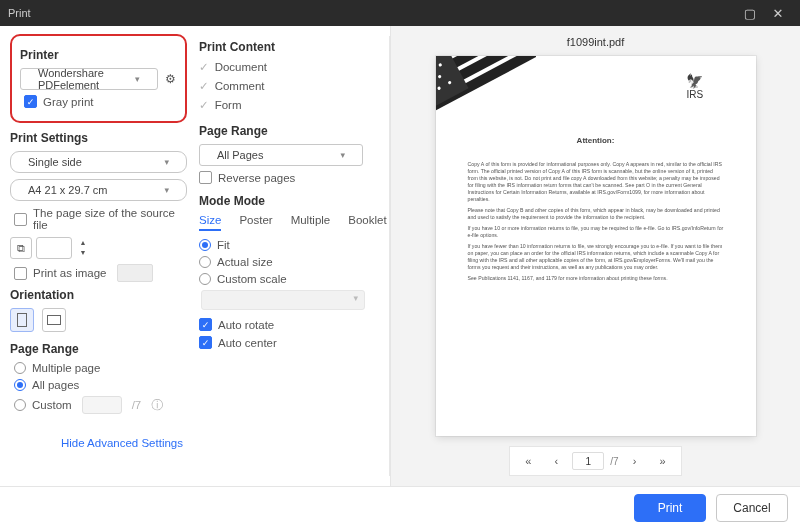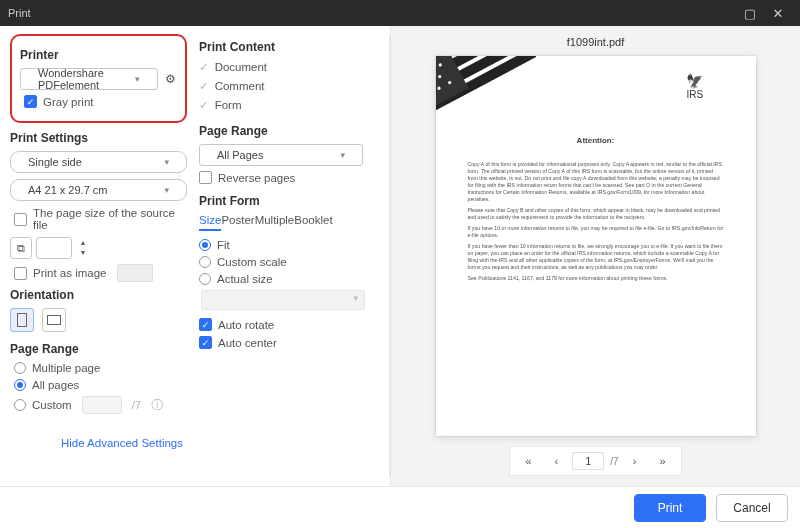--- a/index.html
+++ b/index.html
@@ -120,21 +120,21 @@
     width:24px;height:24px;border:1px solid #c8c8c8;border-radius:3px;
     display:inline-flex;align-items:center;justify-content:center;background:#fff;
   }
   .orient-btn.active { background:#e8eefc;border-color:#9cb7f5;}
   .orient-icon { width:10px;height:14px;border:1.2px solid #666;}
   .orient-icon.land { width:14px;height:10px;}
   .custom-inp {
     width:40px;height:18px;border:1px solid #e0e0e0;border-radius:3px;background:#f5f5f5;margin:0 4px;
   }
   .mid .option-row { margin-left: 0; }
-  .tabs { display:flex; gap:0; font-size:11.5px; margin:4px 0 8px 0; }
+  .tabs { display:flex; gap:18px; font-size:11.5px; margin:4px 0 8px 0; }
   .tab { color:#555; padding-bottom:3px; cursor:pointer;}
   .tab.active { color:#2d6ff7; border-bottom:2px solid #2d6ff7; }
   .scale-inp { width:164px;height:20px;background:#f2f2f2;border:1px solid #e6e6e6;border-radius:3px;margin:4px 0 2px 2px;position:relative;}
   .scale-inp::after { content:"\25BE"; position:absolute;right:6px;top:2px;font-size:9px;color:#bbb;}
   .adv-link { color:#2d6ff7; font-size:11.5px; text-align:right; padding:18px 4px 4px 4px; cursor:pointer;}
   
   .col-mid::after {
     content:""; position:absolute; right:0; top:10px; bottom:10px; width:1px; background:#e7e7e7;
   }
   
@@ -285,38 +285,38 @@
     <div class="section-h" style="margin-top:12px">Page Range</div>
     <div class="select" style="width:164px">
       <span>All Pages</span>
       <span class="chev">▾</span>
     </div>
     <div class="option-row">
       <span class="cb"></span>
       <span>Reverse pages</span>
     </div>
 
-    <div class="section-h" style="margin-top:10px">Print Form</div>
+    <div class="section-h" style="margin-top:10px">Mode Mode</div>
     <div class="tabs">
       <span class="tab active">Size</span>
       <span class="tab">Poster</span>
       <span class="tab">Multiple</span>
       <span class="tab">Booklet</span>
     </div>
     <div class="option-row">
       <span class="radio sel"></span>
       <span>Fit</span>
     </div>
     <div class="option-row">
       <span class="radio"></span>
+      <span>Actual size</span>
+    </div>
+    <div class="option-row">
+      <span class="radio"></span>
       <span>Custom scale</span>
-    </div>
-    <div class="option-row">
-      <span class="radio"></span>
-      <span>Actual size</span>
     </div>
     <div class="scale-inp"></div>
 
     <div class="option-row" style="margin-top:8px">
       <span class="cb checked">✓</span>
       <span>Auto rotate</span>
     </div>
     <div class="option-row">
       <span class="cb checked">✓</span>
       <span>Auto center</span>

